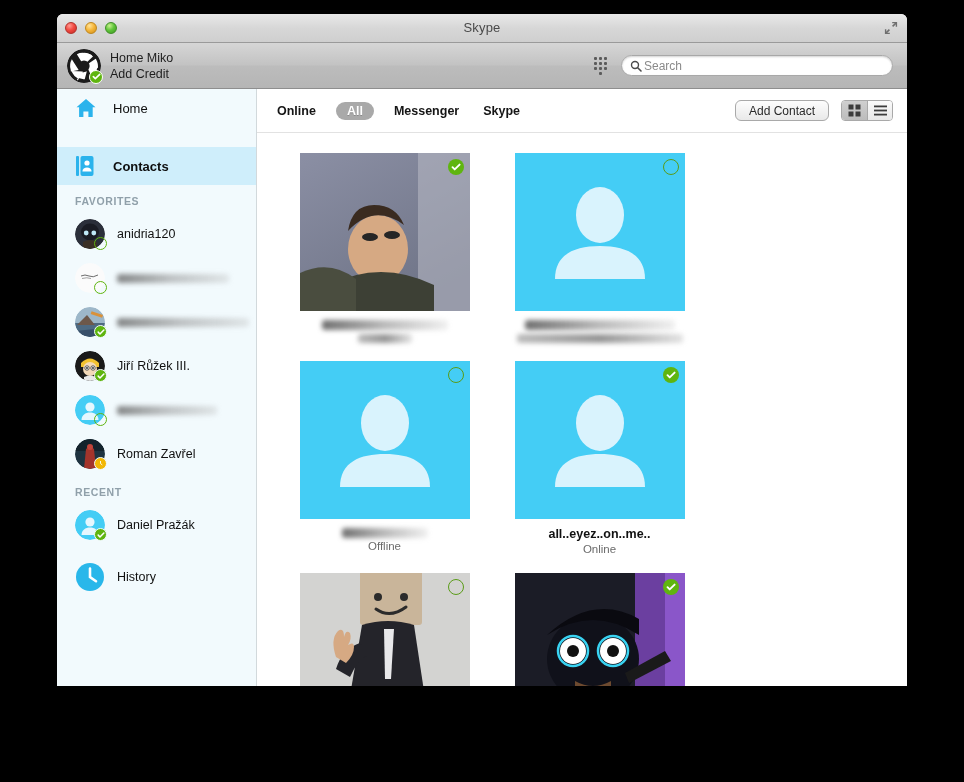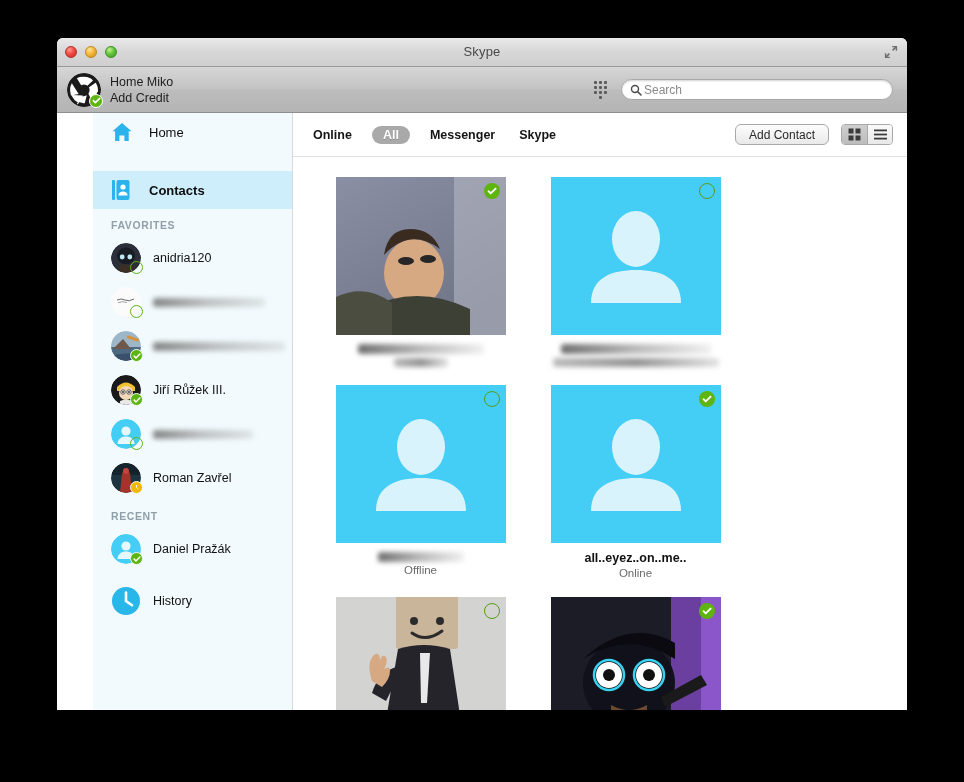--- a/index.html
+++ b/index.html
@@ -7,21 +7,21 @@
     margin: 0; padding: 0;
     width: 964px; height: 782px;
     background: #000000;
     font-family: "Liberation Sans", sans-serif;
     overflow: hidden;
   }
   #desktop { position: relative; width: 964px; height: 782px; background: #000; }
 
   
   #window {
-    position: absolute; left: 57px; top: 38px;
+    position: absolute; left: 57px; top: 14px;
     width: 850px; height: 672px;
     background: #ffffff;
     border-radius: 6px 6px 0 0;
     overflow: hidden;
     box-shadow: 0 4px 18px rgba(0,0,0,0.55);
   }
 
   
   .titlebar {
     position: relative; height: 29px; width: 100%;
@@ -67,21 +67,21 @@
   .searchbox {
     width: 272px; height: 21px; border-radius: 11px;
     background: #ffffff; border: 1px solid #a8a8a8;
     box-shadow: inset 0 1px 2px rgba(0,0,0,0.18);
     display: flex; align-items: center; padding: 0 8px;
   }
   .searchbox svg { flex: 0 0 auto; margin-right: 2px; }
   .search-ph { font-size: 12px; color: #8a8a8a; }
 
   
-  .body { display: flex; height: calc(672px - 29px - 46px); padding-left: 36px; }
+  .body { display: flex; height: calc(672px - 29px - 46px); }
 
   
   .sidebar {
     width: 200px; flex: 0 0 200px;
     background: #f2fafd;
     border-right: 1px solid #d2d9dc;
     overflow: hidden;
   }
   .nav-item {
     height: 38px; display: flex; align-items: center; padding-left: 18px; cursor: default;

